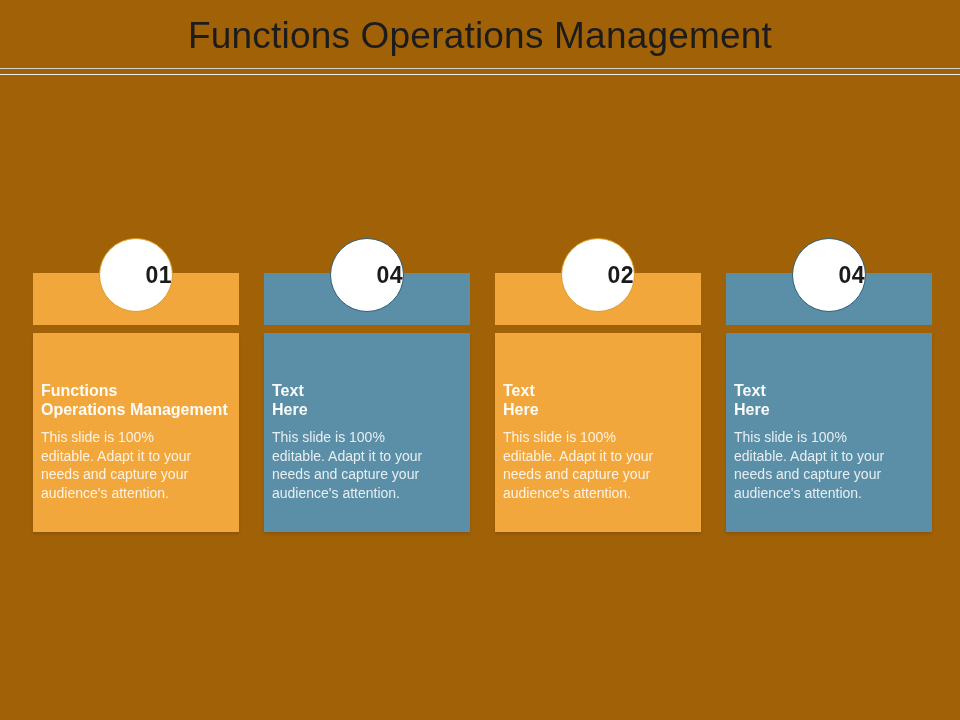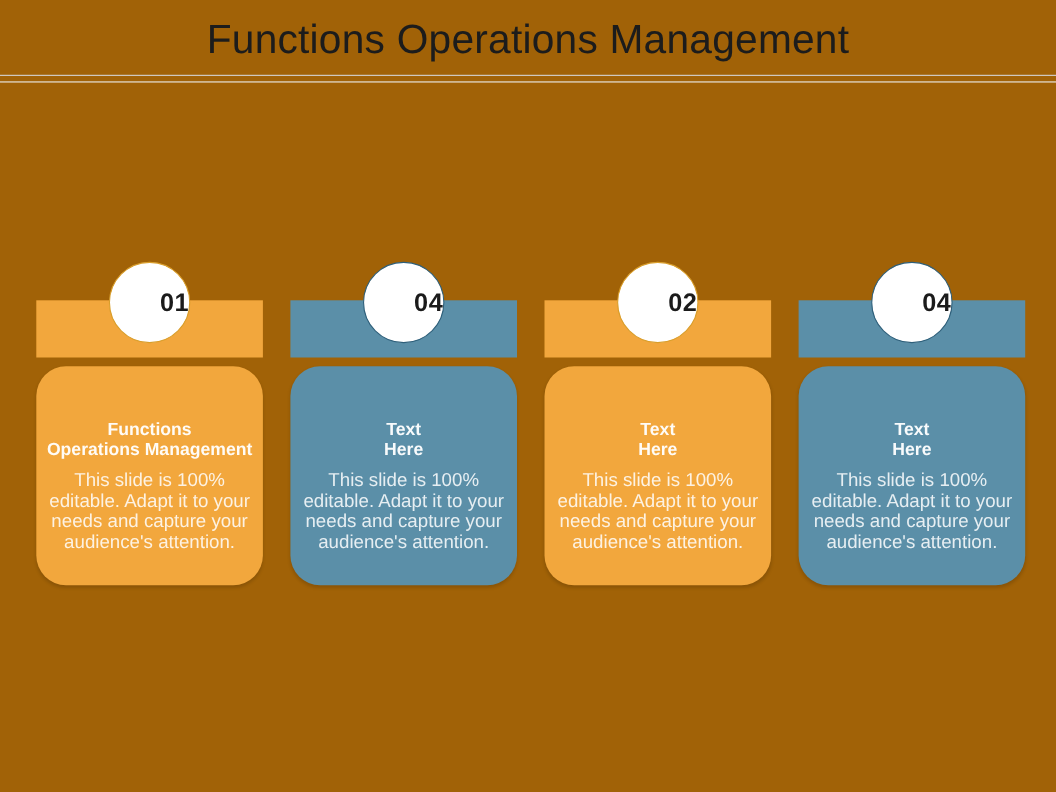--- a/index.html
+++ b/index.html
@@ -78,38 +78,37 @@
   }
   .band {
     height: 52px;
     margin-top: 35px;
   }
   .body {
     margin-top: 8px;
     height: 199px;
     box-sizing: border-box;
     padding: 48px 8px 0;
-    text-align: center;
+    text-align: left;
     box-shadow: 0 2px 3px rgba(0,0,0,0.14);
-    border-radius: 27px;
   }
   .theme-orange .band, .theme-orange .body { background: var(--orange); }
   .theme-blue   .band, .theme-blue   .body { background: var(--blue); }
   .theme-orange .circle { border: 1px solid var(--orange-border); }
   .theme-blue   .circle { border: 1px solid var(--blue-border); }
   .card-heading {
     font-size: 16px;
     font-weight: bold;
     line-height: 19px;
     color: rgba(255,255,255,0.96);
     white-space: pre-line;
   }
   .card-desc {
     margin: 9px auto 0;
-    font-size: 17px;
+    font-size: 14px;
     line-height: 18.5px;
     color: rgba(255,255,255,0.85);
     white-space: pre-line;
   }
 </style>
 </head>
 <body>
 
 <div class="slide">
 

